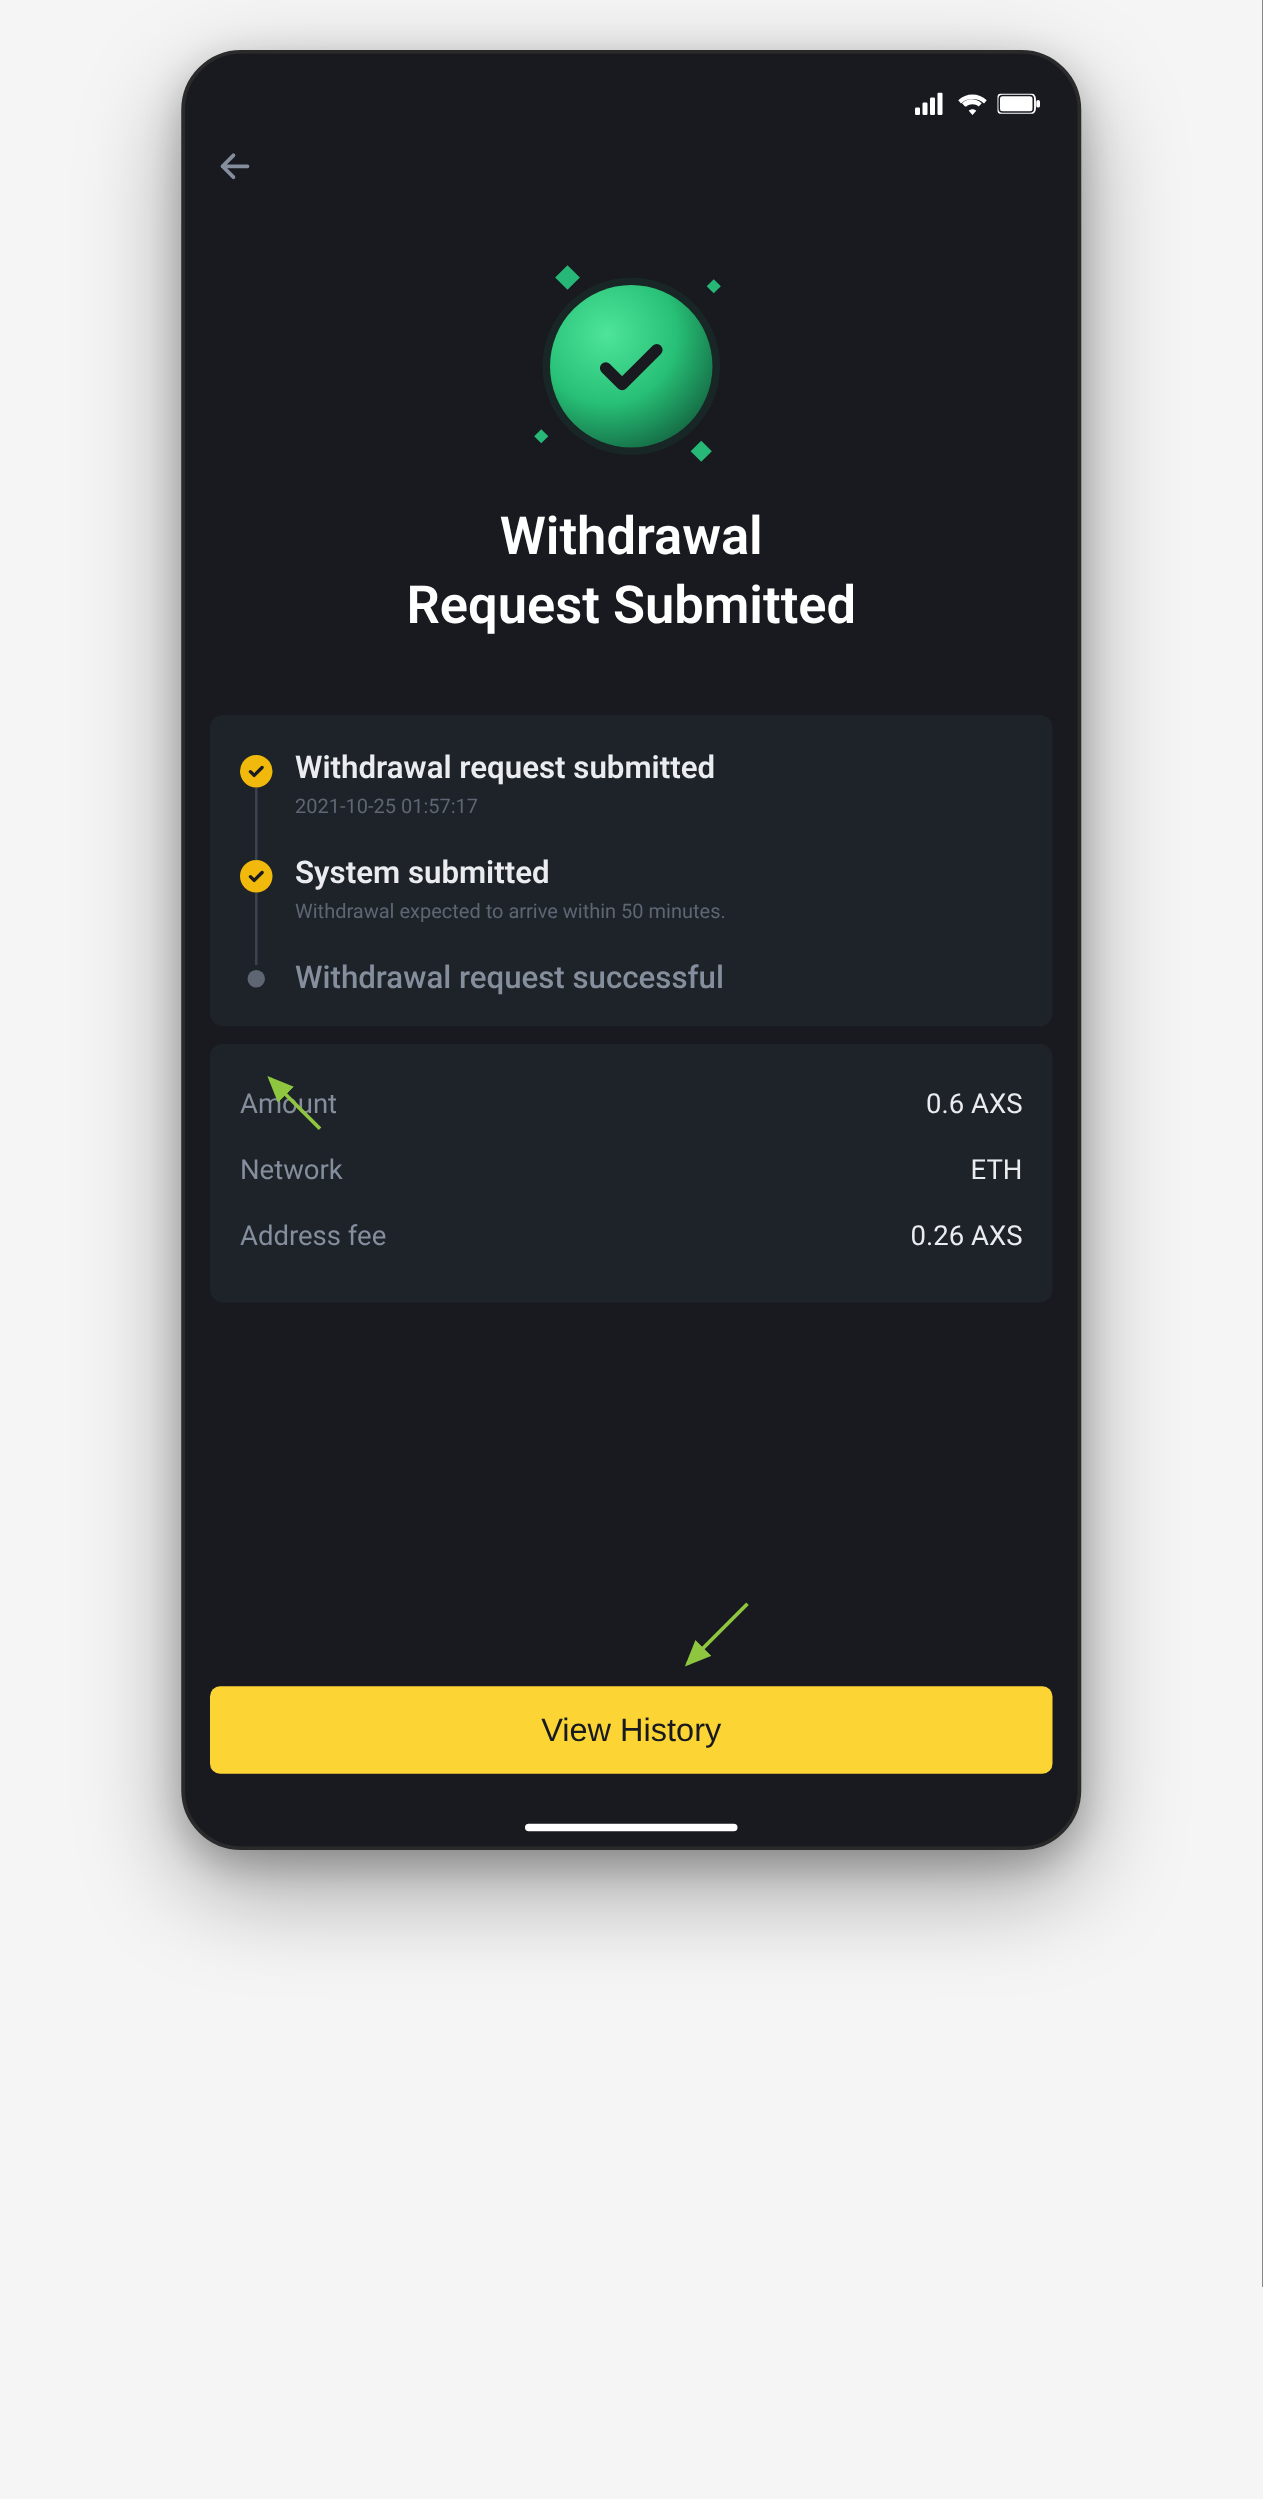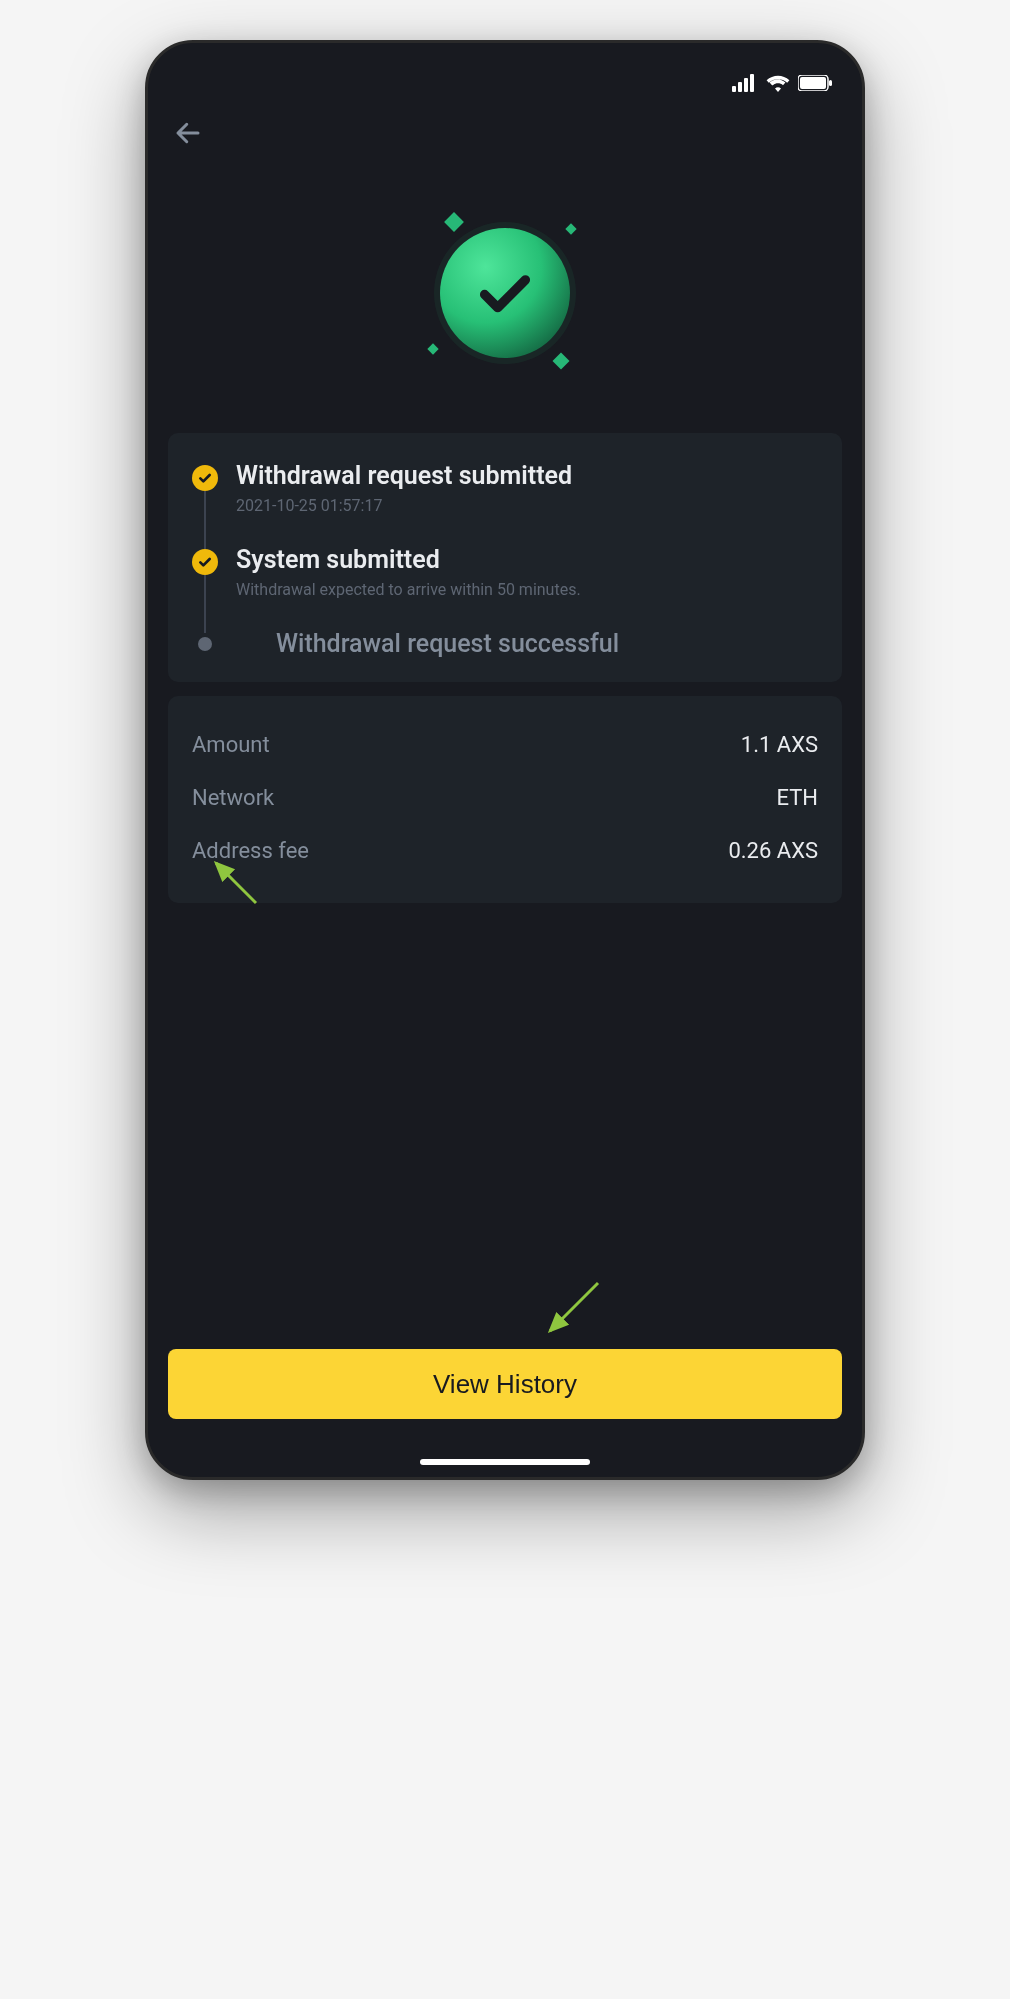--- a/index.html
+++ b/index.html
@@ -99,21 +99,21 @@
     width:26px; height:26px; border-radius:50%;
     background:#f0b90b;
     display:flex; align-items:center; justify-content:center;
   }
   .step-dot.pending { background:#5e6673; width:14px; height:14px; left:6px; top:8px; }
   .step-line {
     position:absolute; left:12px; top:30px; bottom:-34px;
     width:2px; background:#3c4350;
   }
   .step-title { font-size:25px; font-weight:600; color:#eaecef; }
-  .step-title.pending { color:#848e9c; font-weight:500;margin-left:40px; }
+  .step-title.pending { color:#848e9c; font-weight:500; }
   .step-sub { font-size:16px; color:#5e6673; margin-top:6px; }
   .details-card {
     width:100%;
     background:#1e2329;
     border-radius:10px;
     margin-top:14px;
     padding: 22px 24px 26px 24px;
   }
   .detail-row {
     display:flex;
@@ -205,20 +205,22 @@
       <div class="sparkle sp2"></div>
       <div class="sparkle sp3"></div>
       <div class="sparkle sp4"></div>
       <div class="success-circle">
         <svg width="70" height="70" viewBox="0 0 24 24">
             <path fill="none" stroke="#181a20" stroke-width="3.2" stroke-linecap="round" stroke-linejoin="round" d="M5 12.5l4.5 4.5L19 7.5"></path>
           </svg>
       </div>
     </div>
 
+    <h1 class="title" style="white-space:pre-line">Withdrawal
+Request Submitted</h1>
 
     <div class="progress-card">
       <div class="step">
         <div class="step-line"></div>
         <div class="step-dot">
           <svg width="16" height="16" viewBox="0 0 24 24">
               <path fill="none" stroke="#181a20" stroke-width="4" stroke-linecap="round" stroke-linejoin="round" d="M5 12.5l4.5 4.5L19 7.5"></path>
             </svg>
         </div>
         <div class="step-title">Withdrawal request submitted</div>
@@ -236,21 +238,21 @@
       </div>
       <div class="step">
         <div class="step-dot pending"></div>
         <div class="step-title pending">Withdrawal request successful</div>
       </div>
     </div>
 
     <div class="details-card">
       <div class="detail-row">
         <span class="detail-label">Amount</span>
-        <span class="detail-value">1.1 AXS</span>
+        <span class="detail-value">0.6 AXS</span>
       </div>
       <div class="detail-row">
         <span class="detail-label">Network</span>
         <span class="detail-value">ETH</span>
       </div>
       <div class="detail-row">
         <span class="detail-label">Address fee</span>
         <span class="detail-value">0.26 AXS</span>
       </div>
     </div>

